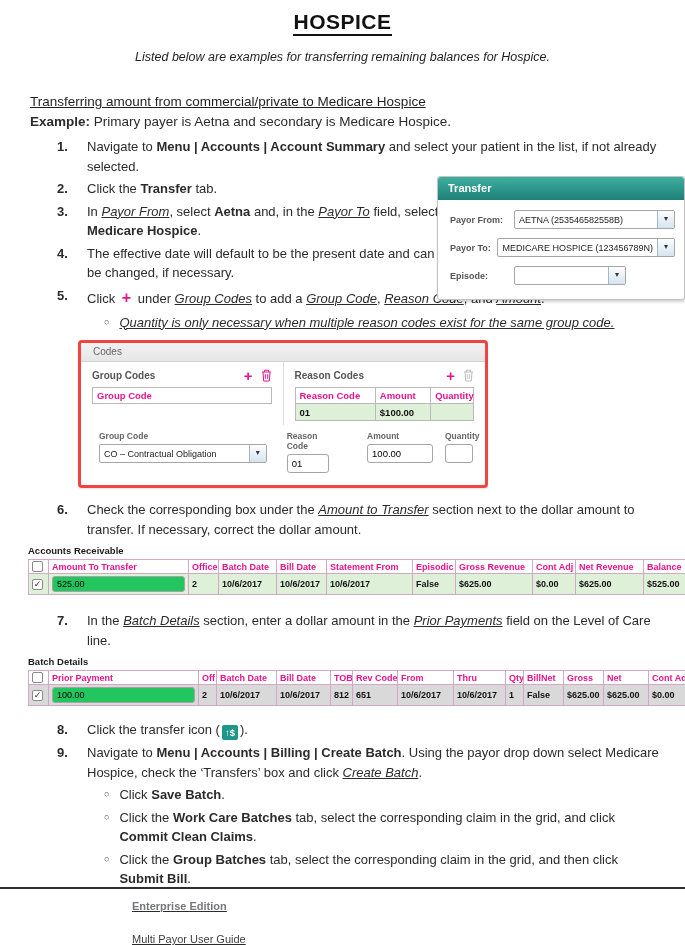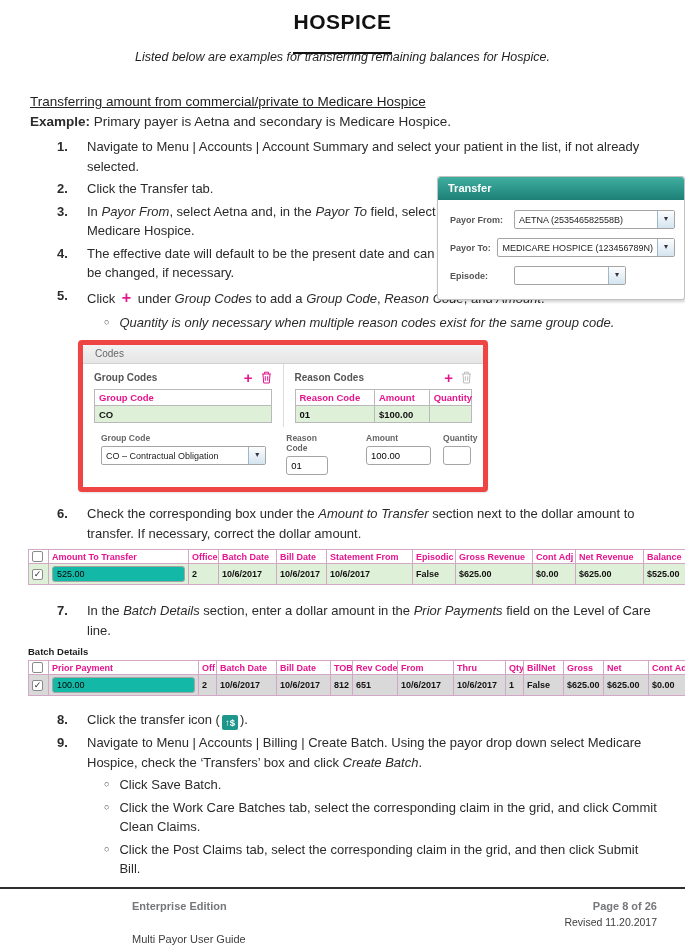--- a/index.html
+++ b/index.html
@@ -1,53 +1,53 @@
 <!DOCTYPE html>
 <html><head>
 <meta charset="utf-8">
 <style>
   * { margin:0; padding:0; box-sizing:border-box; }
   body { background:#fff; font-family:"Liberation Sans","DejaVu Sans",sans-serif; color:#2b2b2b; }
   .page { position:relative; width:685px; height:945px; background:#fff; overflow:hidden; }
 
   
   .doc-title { margin-top:10px; text-align:center; font-size:21px; font-weight:800; letter-spacing:.5px; color:#111; }
-  .doc-title span { border-bottom:2.5px solid #111; padding-bottom:19px; }
+  .doc-title span { border-bottom:2.5px solid #111; padding-bottom:1px; }
   .intro { margin-top:16px; text-align:center; font-style:italic; font-size:12.5px; color:#1f1f1f; }
   .section-heading { margin:30px 0 0 30px; font-size:13.5px; text-decoration:underline; color:#1f1f1f; }
   .example { margin:5px 0 0 30px; font-size:13.5px; }
   .example .sb { font-weight:bold; }
 
   
   .steps { position:relative; margin:8px 0 0 57px; font-size:13px; line-height:1.5; width:605px; }
   .step { display:flex; margin-bottom:3px; }
   .step.narrow { width:392px; }
   .step-num { font-weight:bold; min-width:20px; margin-right:10px; }
   .step-body { flex:1; }
-  .sb { font-weight:normal; }
-  .si { font-style:italic; }
+  .sb { font-weight:bold; }
+  .si { font-style:italic;text-decoration:underline; }
   .substep { display:flex; margin:0 0 3px 47px; }
   .sub-marker { font-size:9px; margin:3px 10px 0 0; color:#444; }
   .inline-plus { color:#E6148E; font-weight:900; font-size:16px; padding:0 3px; }
   .inline-transfer { display:inline-block; background:#1d968b; color:#fff; border-radius:2px; padding:0 3px; font-size:9.5px; font-weight:bold; height:15px; line-height:15px; vertical-align:-2px; margin:0 2px; }
 
   
   .transfer-panel { position:absolute; left:437px; top:176px; width:248px; height:124px; background:#fff; border:1px solid #c2c2c2; border-radius:3px; box-shadow:1px 2px 3px rgba(0,0,0,.18); }
   .transfer-header { height:23px; background:linear-gradient(#3fae9f,#1d8077); color:#fff; font-weight:bold; font-size:11px; padding:5px 0 0 10px; border-radius:3px 3px 0 0; }
   .tp-body { padding:10px 9px 0 12px; }
   .tp-row { display:flex; align-items:center; margin-bottom:9px; }
   .tp-label { width:64px; font-size:9px; font-weight:bold; color:#555; }
   .combo { display:flex; align-items:center; border:1px solid #a5a5a5; border-radius:2px; background:#fff; height:19px; }
   .combo.grow { flex:1; }
   .combo.small { width:112px; }
   .combo-val { flex:1; font-size:9px; padding:0 4px; white-space:nowrap; overflow:hidden; color:#222; }
   .combo-btn { width:17px; height:17px; border-left:1px solid #9db8cc; background:linear-gradient(#fdfdfd,#d4e4f0); font-size:8px; color:#334; text-align:center; line-height:16px; }
 
   
-  .codes-panel { margin:8px 0 12px 78px; width:410px; background:#fff; border:5px solid #ef4444; border-radius:4px; box-shadow:0 1px 2px rgba(0,0,0,.12); }
+  .codes-panel { margin:8px 0 12px 78px; width:410px; background:#fff; border:3px solid #ef4444; border-radius:4px; box-shadow:0 1px 2px rgba(0,0,0,.12); }
   .codes-header { height:19px; background:linear-gradient(#f2f2f2,#e6e6e6); border-bottom:1px solid #d2d2d2; border-radius:4px 4px 0 0; font-size:10px; color:#666; padding:3px 0 0 12px; }
   .codes-body { display:flex; }
   .codes-col { flex:1; padding:7px 11px 4px 11px; }
   .codes-col.left { border-right:1px solid #dcdcdc; }
   .codes-col-head { display:flex; align-items:center; margin-bottom:5px; }
   .codes-col-title { font-size:10px; font-weight:bold; color:#555; flex:1; }
   .plus-icon { color:#E6148E; font-weight:900; font-size:15px; line-height:12px; margin-right:8px; cursor:pointer; }
   .trash { width:11px; height:13px; }
   .trash.pink { color:#E6148E; }
   .trash.gray { color:#bdbdbd; }
@@ -65,30 +65,30 @@
 
   
   .table-section { margin:6px 0 0 28px; width:657px; }
   .table-label { font-size:9.5px; font-weight:bold; color:#1c1c1c; margin-bottom:3px; }
   .grid { border-collapse:collapse; table-layout:fixed; width:657px; border:1px solid #b9b9b9; }
   .grid th { border:1px solid #d3a8c6; color:#E6148E; font-weight:bold; font-size:9px; text-align:left; padding:1px 3px; height:14px; background:#fff; white-space:nowrap; overflow:hidden; }
   .grid td { border:1px solid #d3a8c6; font-weight:bold; font-size:9px; color:#111; padding:1px 3px; height:21px; white-space:nowrap; overflow:hidden; }
   .row-green td { background:#dff0d8; }
   .row-gray td { background:#d9d9d9; }
   .cb { display:inline-block; width:11px; height:11px; border:1px solid #8a8a8a; border-radius:2px; background:#fff; font-size:9px; line-height:9px; text-align:center; color:#2b2b2b; vertical-align:middle; }
-  .cell-input { width:100%; height:16px; border:1px solid #a5a5a5; border-radius:3px; font-size:9px; padding:0 4px; font-family:inherit; background:#14b8a6; }
+  .cell-input { width:100%; height:16px; border:1px solid #a5a5a5; border-radius:3px; font-size:9px; padding:0 4px; font-family:inherit; background:#22c55e; }
 
   
   .footer { position:absolute; left:0; bottom:0; width:685px; height:58px; border-top:2px solid #2e2e2e; background:#fff; }
   .logo { position:absolute; left:30px; top:9px; width:100px; }
   .logo-top { font-size:12.5px; color:#a4a4a9; letter-spacing:.4px; }
   .logo-bottom { margin-top:-3px; padding-left:13px; }
   .logo-plus { color:#E6148E; font-weight:bold; font-size:16px; }
   .logo-script { font-family:"DejaVu Serif",serif; font-style:italic; font-size:19px; color:#E6148E; margin-left:1px; }
-  .f-mid { position:absolute; left:132px; top:11px; }
+  .f-mid { position:absolute; left:132px; top:11px;text-decoration:underline; }
   .f-edition { font-weight:bold; font-size:11px; color:#76777b; }
   .f-guide { font-size:11px; color:#3e3e40; margin-top:21px; }
   .f-right { position:absolute; right:28px; top:11px; text-align:right; }
   .f-page { font-weight:bold; font-size:11px; color:#76777b; }
   .f-revised { font-size:10.5px; color:#3e3e40; margin-top:4px; }
 </style>
 </head>
 <body>
 
 <div class="page">
@@ -160,23 +160,20 @@
           <span class="codes-col-title">Group Codes</span>
           <span class="plus-icon">+</span>
           <svg class="trash pink" viewBox="0 0 11 13">
               <path d="M1 3h9 M3.5 3V1.2h4V3 M2 3l.7 9h5.6L9 3 M4.3 5.2v4.6 M6.7 5.2v4.6" stroke="currentColor" fill="none" stroke-width="1"></path>
             </svg>
         </div>
         <table class="mini-table">
           <tbody>
               <tr>
                 <th>Group Code</th>
-              </tr>
-          <tr>
-                <td>CO</td>
               </tr>
         </tbody>
           </table>
       </div>
       <div class="codes-col">
         <div class="codes-col-head">
           <span class="codes-col-title">Reason Codes</span>
           <span class="plus-icon">+</span>
           <svg class="trash gray" viewBox="0 0 11 13">
               <path d="M1 3h9 M3.5 3V1.2h4V3 M2 3l.7 9h5.6L9 3 M4.3 5.2v4.6 M6.7 5.2v4.6" stroke="currentColor" fill="none" stroke-width="1"></path>
@@ -227,20 +224,21 @@
   </div>
 
   <div class="steps">
       <div class="step">
         <span class="step-num">6.</span>
         <span class="step-body"><span class="">Check the corresponding box under the </span><span class="si">Amount to Transfer</span><span class=""> section next to the dollar amount to transfer. If necessary, correct the dollar amount.</span></span>
       </div>
     </div>
 
   <div class="table-section">
+    <div class="table-label">Accounts Receivable</div>
     <table class="grid">
       <colgroup>
         <col style="width:20px">
           <col style="width:140px">
           <col style="width:30px">
           <col style="width:58px">
           <col style="width:50px">
           <col style="width:86px">
           <col style="width:43px">
           <col style="width:77px">
@@ -354,32 +352,28 @@
       <div class="substep">
         <span class="sub-marker">○</span>
         <span class="step-body"><span class="">Click </span><span class="sb">Save Batch</span><span class="">.</span></span>
       </div>
       <div class="substep">
         <span class="sub-marker">○</span>
         <span class="step-body"><span class="">Click the </span><span class="sb">Work Care Batches</span><span class=""> tab, select the corresponding claim in the grid, and click </span><span class="sb">Commit Clean Claims</span><span class="">.</span></span>
       </div>
       <div class="substep">
         <span class="sub-marker">○</span>
-        <span class="step-body"><span class="">Click the </span><span class="sb">Post Claims</span><span class=""> tab, select the corresponding claim in the grid, and then click </span><span class="sb">Submit Bill</span><span class="">.</span></span>
+        <span class="step-body"><span class="">Click the </span><span class="sb">Group Batches</span><span class=""> tab, select the corresponding claim in the grid, and then click </span><span class="sb">Submit Bill</span><span class="">.</span></span>
       </div>
       <div class="substep">
         <span class="sub-marker">○</span>
         <span class="step-body"><span class="">Process the claim following your normal billing process.</span></span>
       </div>
     </div>
 
   <div class="footer">
     <div class="f-mid">
       <div class="f-edition">Enterprise Edition</div>
       <div class="f-guide">Multi Payor User Guide</div>
     </div>
-    <div class="f-right">
-      <div class="f-page">Page 8 of 26</div>
-      <div class="f-revised">Revised 11.20.2017</div>
-    </div>
   </div>
 
 </div>
 
 </body></html>

